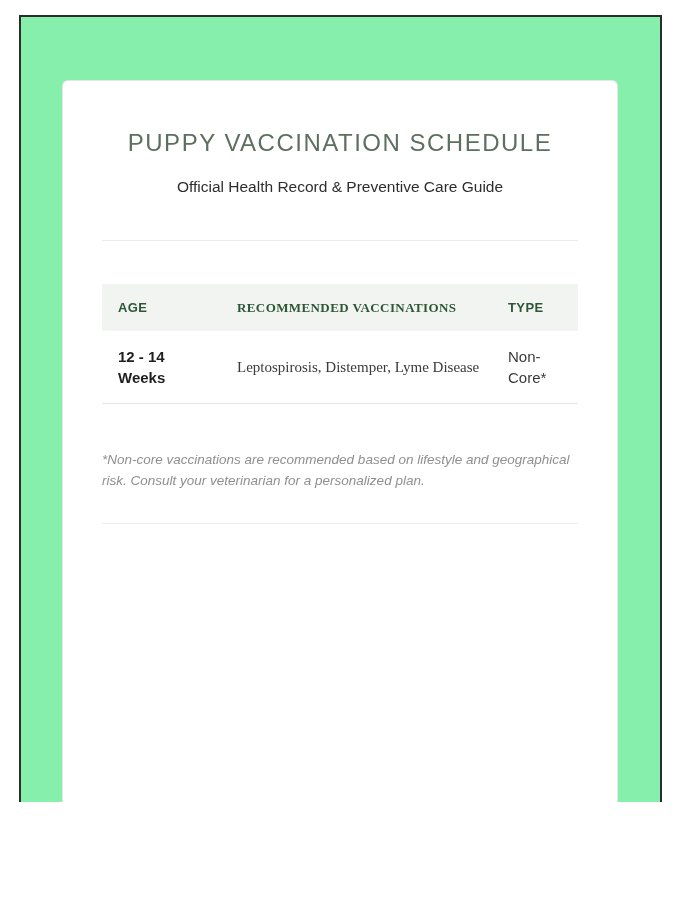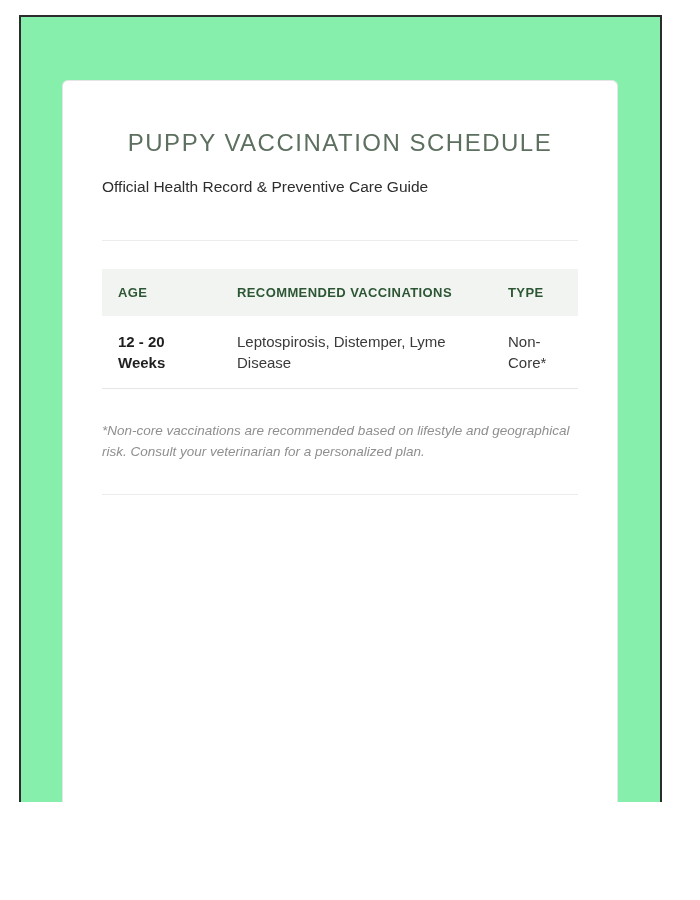--- a/index.html
+++ b/index.html
@@ -37,70 +37,70 @@
     text-align: center;
     font-size: 24px;
     font-weight: 300;
     letter-spacing: 1.5px;
     color: var(--title-green, #5d6f5f);
     line-height: 29px;
     white-space: nowrap;
   }
   .doc-subtitle {
     margin-top: 19px;
-    text-align: left;
+    text-align: center;
     font-size: 15.5px;
     color: #2e2e2e;
     line-height: 22px;
   }
   .divider {
     border-top: 1px solid var(--divider, #ececec);
     height: 0;
   }
   .divider-top { margin-top: 42px; }
   .divider-bottom { margin-top: 32px; }
 
   table.vax {
-    margin-top: 28px;
+    margin-top: 43px;
     width: 476px;
     border-collapse: collapse;
     table-layout: fixed;
   }
   col.c-age { width: 135px; }
   col.c-vax { width: 271px; }
   col.c-type { width: 70px; }
 
   thead tr { background: var(--header-bg, #f2f4f1); }
   th {
     text-align: left;
     vertical-align: middle;
     font-size: 13px;
     font-weight: bold;
     letter-spacing: 0.4px;
     color: var(--header-green, #2d5635);
     padding: 15px 0;
     line-height: 17px;
   }
   th.age, td.age { padding-left: 16px; padding-right: 30px; }
-  th.vax, td.vax { padding-right: 16px; }
+  th.vax, td.vax { padding-right: 16px; font-family: Liberation Serif, serif; }
   th.type, td.type { padding-right: 20px; }
 
   tbody tr { border-bottom: 1px solid var(--row-line, #e6e6e6); }
   td {
     vertical-align: middle;
     font-size: 15px;
     color: #3a3a3a;
     padding-top: 15px;
     padding-bottom: 15px;
     line-height: 21px;
   }
   td.age { font-weight: bold; color: #1f1f1f; }
 
   .footnote {
-    margin-top: 31px;
+    margin-top: 45px;
     font-style: italic;
     font-size: 13.5px;
     color: var(--footnote-gray, #8f8f8f);
     line-height: 21px;
     max-width: 476px;
   }
 </style>
 </head>
 <body>
 
@@ -124,21 +124,21 @@
           <tr>
             <th class="age">AGE</th>
             <th class="vax">RECOMMENDED VACCINATIONS</th>
             <th class="type">TYPE</th>
           </tr>
         </thead>
         <tbody id="table-body">
 
 
   <tr>
-    <td class="age">12 - 20 Weeks</td>
+    <td class="age">12 - 14 Weeks</td>
     <td class="vax">Leptospirosis, Distemper, Lyme Disease</td>
     <td class="type">Non-Core*</td>
   </tr>
 
 
 </tbody>
       </table>
 
       <p class="footnote">*Non-core vaccinations are recommended based on lifestyle and geographical risk. Consult your veterinarian for a personalized plan.</p>
 

